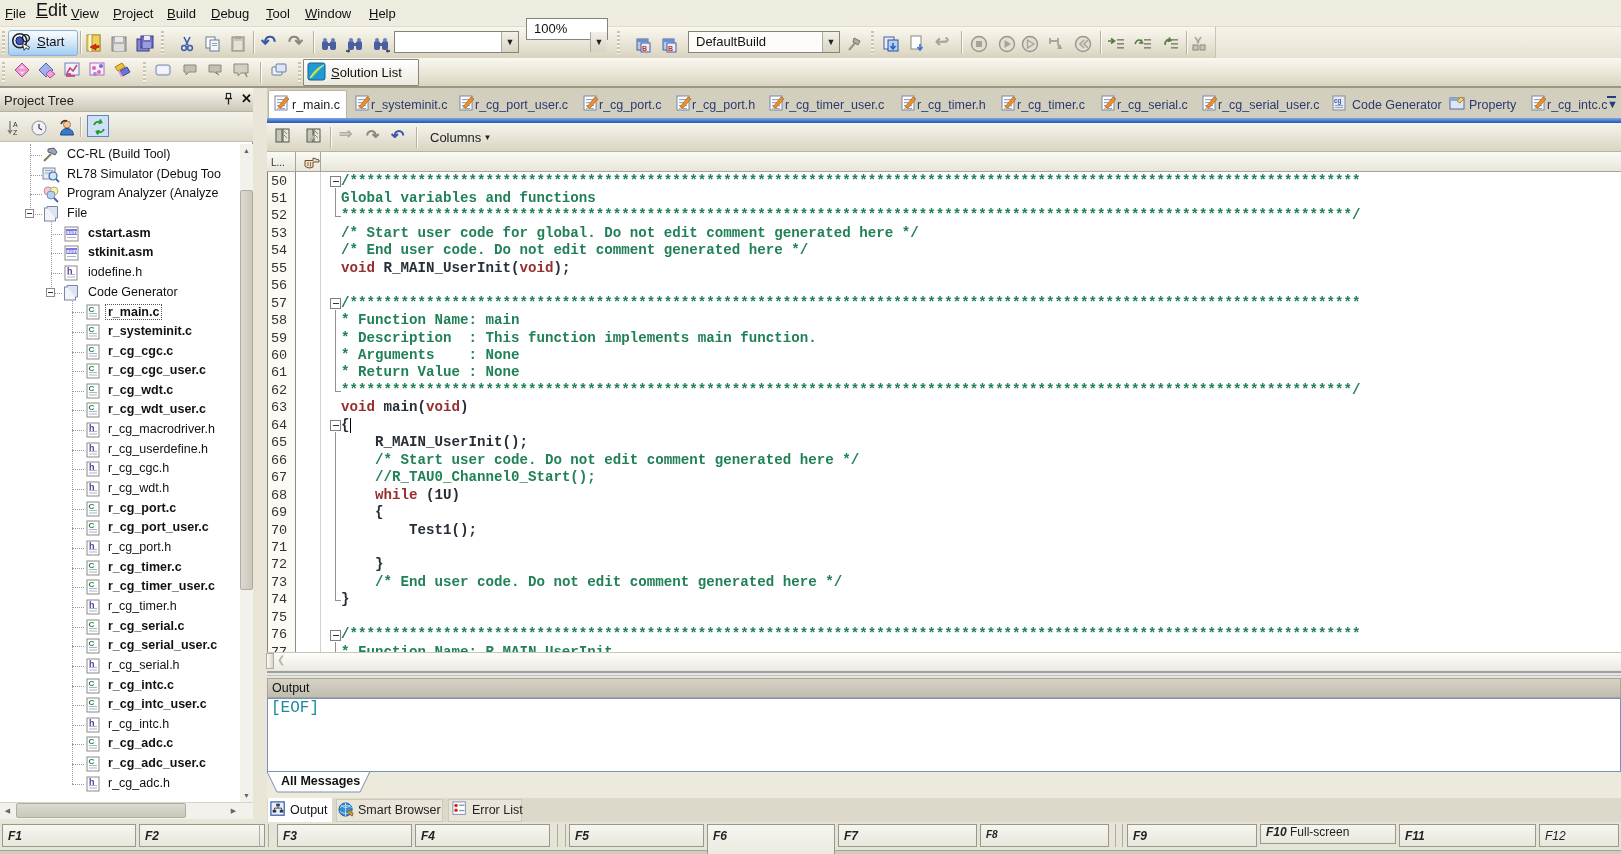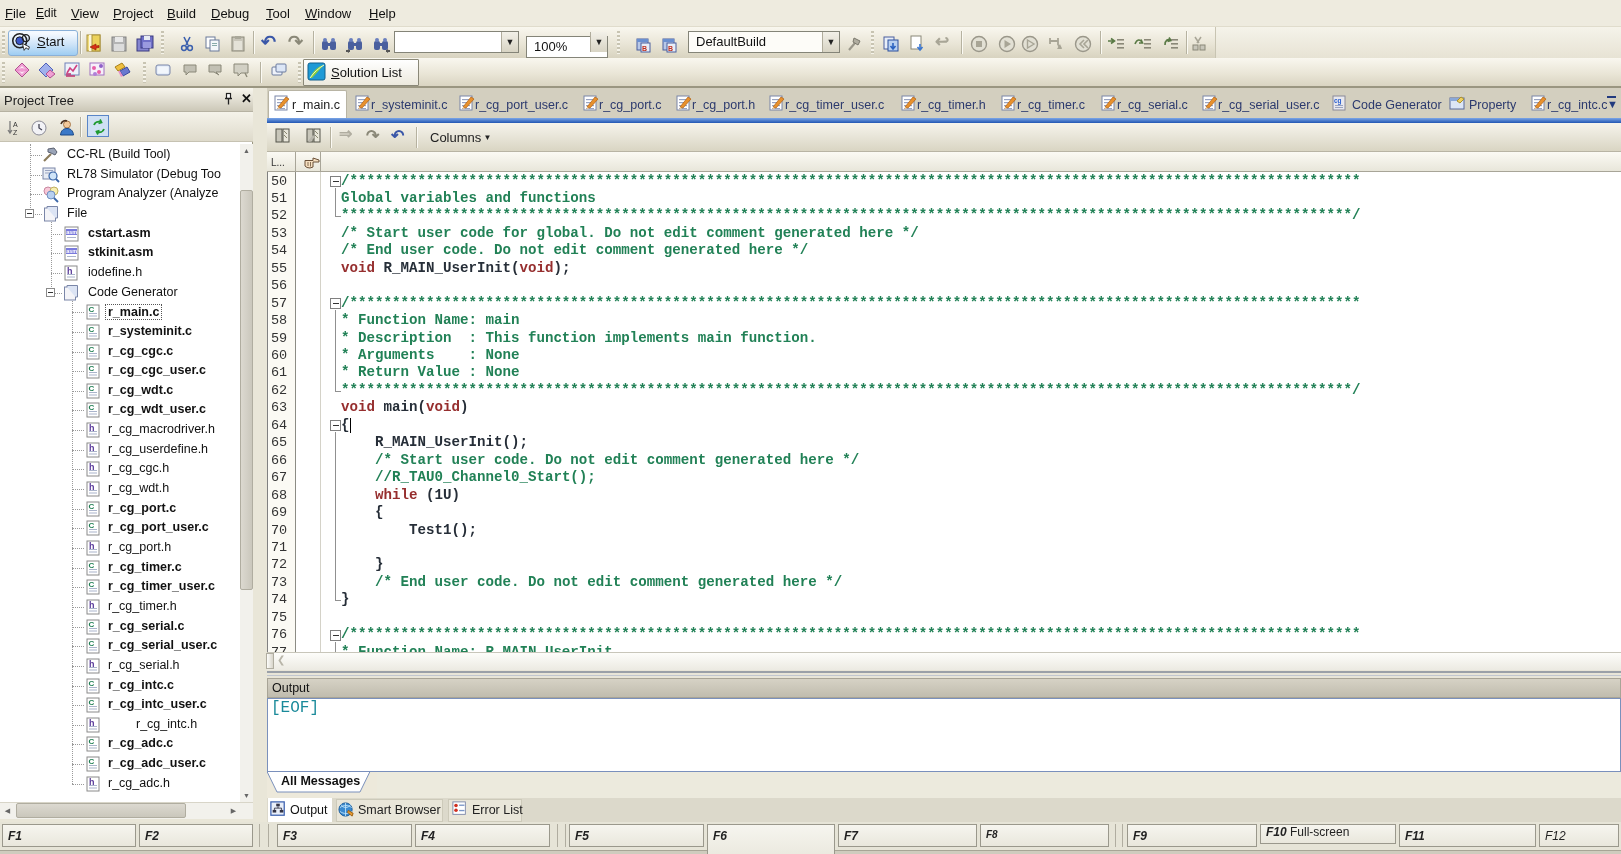--- a/index.html
+++ b/index.html
@@ -45,21 +45,21 @@
 </g>
 <g id="foldericon">
  <rect x="1.5" y="2" width="11" height="13" fill="#f4f4f8" stroke="#7a86a8"></rect>
  <path d="M4 2 L4 0.5 L14.5 0.5 L14.5 12 L12.5 12" fill="#dce4f4" stroke="#7a86a8"></path>
 </g>
 </defs>
   </svg>
 
 <div class="a" style="left:0;top:0;width:1621px;height:27px;background:#eeebdf;border-bottom:1px solid #e0dccc"></div>
 <div class="a" style="left:5px;top:6px;font-size:13px;color:#111"><u>F</u>ile</div>
-<div class="a" style="left:36px;top:6px;font-size:12px;color:#111"><u>E</u>dit</div>
+<div class="a" style="left:36px;top:0;font-size:18px;color:#111"><u>E</u>dit</div>
 <div class="a" style="left:71px;top:6px;font-size:13px;color:#111"><u>V</u>iew</div>
 <div class="a" style="left:113px;top:6px;font-size:13px;color:#111"><u>P</u>roject</div>
 <div class="a" style="left:167px;top:6px;font-size:13px;color:#111"><u>B</u>uild</div>
 <div class="a" style="left:211px;top:6px;font-size:13px;color:#111"><u>D</u>ebug</div>
 <div class="a" style="left:266px;top:6px;font-size:13px;color:#111"><u>T</u>ool</div>
 <div class="a" style="left:305px;top:6px;font-size:13px;color:#111"><u>W</u>indow</div>
 <div class="a" style="left:369px;top:6px;font-size:13px;color:#111"><u>H</u>elp</div>
 <div class="a grad1" style="left:0;top:27px;width:1216px;height:31px;border-right:1px solid #c8c4b2"></div>
 <div class="a" style="left:1216px;top:27px;width:405px;height:31px;background:linear-gradient(#f5f3ea,#e7e3d4)"></div>
 <div class="a grip" style="left:2px;top:31px;height:23px"></div>
@@ -130,21 +130,21 @@
     <rect x="2" y="6" width="6" height="9" rx="2" fill="#4a5f9e"></rect>
     <rect x="10" y="6" width="6" height="9" rx="2" fill="#4a5f9e"></rect>
     <rect x="7" y="8" width="4" height="3" fill="#4a5f9e"></rect>
     <circle cx="5" cy="5" r="2" fill="#6a7fbe"></circle>
     <circle cx="13" cy="5" r="2" fill="#6a7fbe"></circle>
     <path d="M14 16 L18 16" stroke="#555" stroke-width="2"></path>
     <path d="M15 14 L18 16 L15 18" fill="#555"></path>
   </svg>
 <div class="a" style="left:394px;top:31px;width:125px;height:22px;background:#fff;border:1px solid #848478"></div>
 <div class="a" style="left:501px;top:32px;width:17px;height:20px;background:linear-gradient(#f2f0e8,#d8d4c4);border-left:1px solid #b0ac9c;font-size:9px;color:#222;text-align:center;line-height:20px">▼</div>
-<div class="a" style="left:526px;top:36px;width:82px;height:22px;background:#fff;border:1px solid #848478;font-size:13px;color:#111;padding:2px 0 0 7px">100%</div>
+<div class="a" style="left:526px;top:18px;width:82px;height:22px;background:#fff;border:1px solid #848478;font-size:13px;color:#111;padding:2px 0 0 7px">100%</div>
 <div class="a" style="left:590px;top:32px;width:17px;height:20px;background:linear-gradient(#f2f0e8,#d8d4c4);border-left:1px solid #b0ac9c;font-size:9px;color:#222;text-align:center;line-height:20px">▼</div>
 <div class="a grip" style="left:617px;top:31px;height:23px"></div>
 <svg class="a" style="left:635px;top:35px" width="18" height="18" viewBox="0 0 18 18">
     <rect x="2" y="4" width="11" height="11" fill="#b8c8e8" stroke="#4a5f9e"></rect>
     <rect x="2" y="4" width="11" height="3" fill="#6a8fd0"></rect>
     <rect x="6" y="8" width="9" height="9" fill="#e8eef8" stroke="#4a5f9e"></rect>
     <text x="7" y="16" font-size="7" fill="#c03020" font-weight="bold" font-family="Liberation Sans">B</text>
   </svg>
 <svg class="a" style="left:661px;top:35px" width="18" height="18" viewBox="0 0 18 18">
     <rect x="2" y="4" width="11" height="11" fill="#b8c8e8" stroke="#4a5f9e"></rect>
@@ -459,21 +459,21 @@
 <div class="a treetxt" style="left:108px;top:678px;font-weight:bold;">r_cg_intc.c</div>
 <div class="a dot-h" style="left:72px;top:705px;width:12px"></div>
 <svg class="a" style="left:86px;top:697px" width="16" height="16" viewBox="0 0 16 16">
     <use href="#cdoc"></use>
   </svg>
 <div class="a treetxt" style="left:108px;top:697px;font-weight:bold;">r_cg_intc_user.c</div>
 <div class="a dot-h" style="left:72px;top:725px;width:12px"></div>
 <svg class="a" style="left:86px;top:717px" width="16" height="16" viewBox="0 0 16 16">
     <use href="#hdoc"></use>
   </svg>
-<div class="a treetxt" style="left:108px;top:717px;font-weight:normal;margin-left:28px;">r_cg_intc.h</div>
+<div class="a treetxt" style="left:108px;top:717px;font-weight:normal;">r_cg_intc.h</div>
 <div class="a dot-h" style="left:72px;top:744px;width:12px"></div>
 <svg class="a" style="left:86px;top:736px" width="16" height="16" viewBox="0 0 16 16">
     <use href="#cdoc"></use>
   </svg>
 <div class="a treetxt" style="left:108px;top:736px;font-weight:bold;">r_cg_adc.c</div>
 <div class="a dot-h" style="left:72px;top:764px;width:12px"></div>
 <svg class="a" style="left:86px;top:756px" width="16" height="16" viewBox="0 0 16 16">
     <use href="#cdoc"></use>
   </svg>
 <div class="a treetxt" style="left:108px;top:756px;font-weight:bold;">r_cg_adc_user.c</div>
@@ -694,21 +694,21 @@
     <rect x="1" y="1" width="14" height="14" fill="#fff" stroke="#7a86a8"></rect>
     <circle cx="4.5" cy="5" r="2" fill="#d03020"></circle>
     <rect x="8" y="4" width="6" height="1.5" fill="#7a96c8"></rect>
     <circle cx="4.5" cy="10.5" r="2" fill="#d03020"></circle>
     <rect x="8" y="10" width="6" height="1.5" fill="#7a96c8"></rect>
   </svg>
 <div class="a" style="left:472px;top:803px;font-size:12.5px;color:#222">Error List</div>
 <div class="a" style="left:0;top:822px;width:1621px;height:28px;background:#e6e4d7"></div>
 <div class="a" style="left:0;top:850px;width:1621px;height:4px;background:#cfccbe;border-top:1px solid #a8a596"></div>
 <div class="a" style="left:2px;top:824px;width:134px;height:23px;background:linear-gradient(#f6f5ef,#e9e7dc);border:1px solid #9a988c;font-size:12px;font-weight:bold;font-style:italic;color:#222;padding:4px 0 0 5px">F1</div>
-<div class="a" style="left:139px;top:824px;width:114px;height:23px;background:linear-gradient(#f6f5ef,#e9e7dc);border:1px solid #9a988c;font-size:12px;font-weight:bold;font-style:italic;color:#222;padding:4px 15px 0 5px">F2</div>
+<div class="a" style="left:139px;top:824px;width:126px;height:23px;background:linear-gradient(#f6f5ef,#e9e7dc);border:1px solid #9a988c;font-size:12px;font-weight:bold;font-style:italic;color:#222;padding:4px 15px 0 5px">F2</div>
 <div class="a" style="left:277px;top:824px;width:135px;height:23px;background:linear-gradient(#f6f5ef,#e9e7dc);border:1px solid #9a988c;font-size:12px;font-weight:bold;font-style:italic;color:#222;padding:4px 0 0 5px">F3</div>
 <div class="a" style="left:415px;top:824px;width:135px;height:23px;background:linear-gradient(#f6f5ef,#e9e7dc);border:1px solid #9a988c;font-size:12px;font-weight:bold;font-style:italic;color:#222;padding:4px 0 0 5px">F4</div>
 <div class="a" style="left:569px;top:824px;width:135px;height:23px;background:linear-gradient(#f6f5ef,#e9e7dc);border:1px solid #9a988c;font-size:12px;font-weight:bold;font-style:italic;color:#222;padding:4px 0 0 5px">F5</div>
 <div class="a" style="left:707px;top:824px;width:128px;height:38px;background:linear-gradient(#f6f5ef,#e9e7dc);border:1px solid #9a988c;font-size:12px;font-weight:bold;font-style:italic;color:#222;padding:4px 0 0 5px">F6</div>
 <div class="a" style="left:838px;top:824px;width:139px;height:23px;background:linear-gradient(#f6f5ef,#e9e7dc);border:1px solid #9a988c;font-size:12px;font-weight:bold;font-style:italic;color:#222;padding:4px 0 0 5px">F7</div>
 <div class="a" style="left:980px;top:824px;width:129px;height:23px;background:linear-gradient(#f6f5ef,#e9e7dc);border:1px solid #9a988c;font-size:10px;font-weight:bold;font-style:italic;color:#222;padding:4px 16px 0 5px">F8</div>
 <div class="a" style="left:1127px;top:824px;width:130px;height:23px;background:linear-gradient(#f6f5ef,#e9e7dc);border:1px solid #9a988c;font-size:12px;font-weight:bold;font-style:italic;color:#222;padding:4px 0 0 5px">F9</div>
 <div class="a" style="left:1260px;top:824px;width:136px;height:20px;background:linear-gradient(#f6f5ef,#e9e7dc);border:1px solid #9a988c;font-size:12px;font-weight:bold;font-style:italic;color:#222;padding:0 0 0 5px">F10<span style="font-style:normal;font-weight:normal">&nbsp;Full-screen</span></div>
 <div class="a" style="left:1399px;top:824px;width:137px;height:23px;background:linear-gradient(#f6f5ef,#e9e7dc);border:1px solid #9a988c;font-size:12px;font-weight:bold;font-style:italic;color:#222;padding:4px 0 0 5px">F11</div>
 <div class="a" style="left:1539px;top:824px;width:80px;height:23px;background:linear-gradient(#f6f5ef,#e9e7dc);border:1px solid #9a988c;font-size:12px;font-weight:normal;font-style:italic;color:#222;padding:4px 0 0 5px">F12</div>

